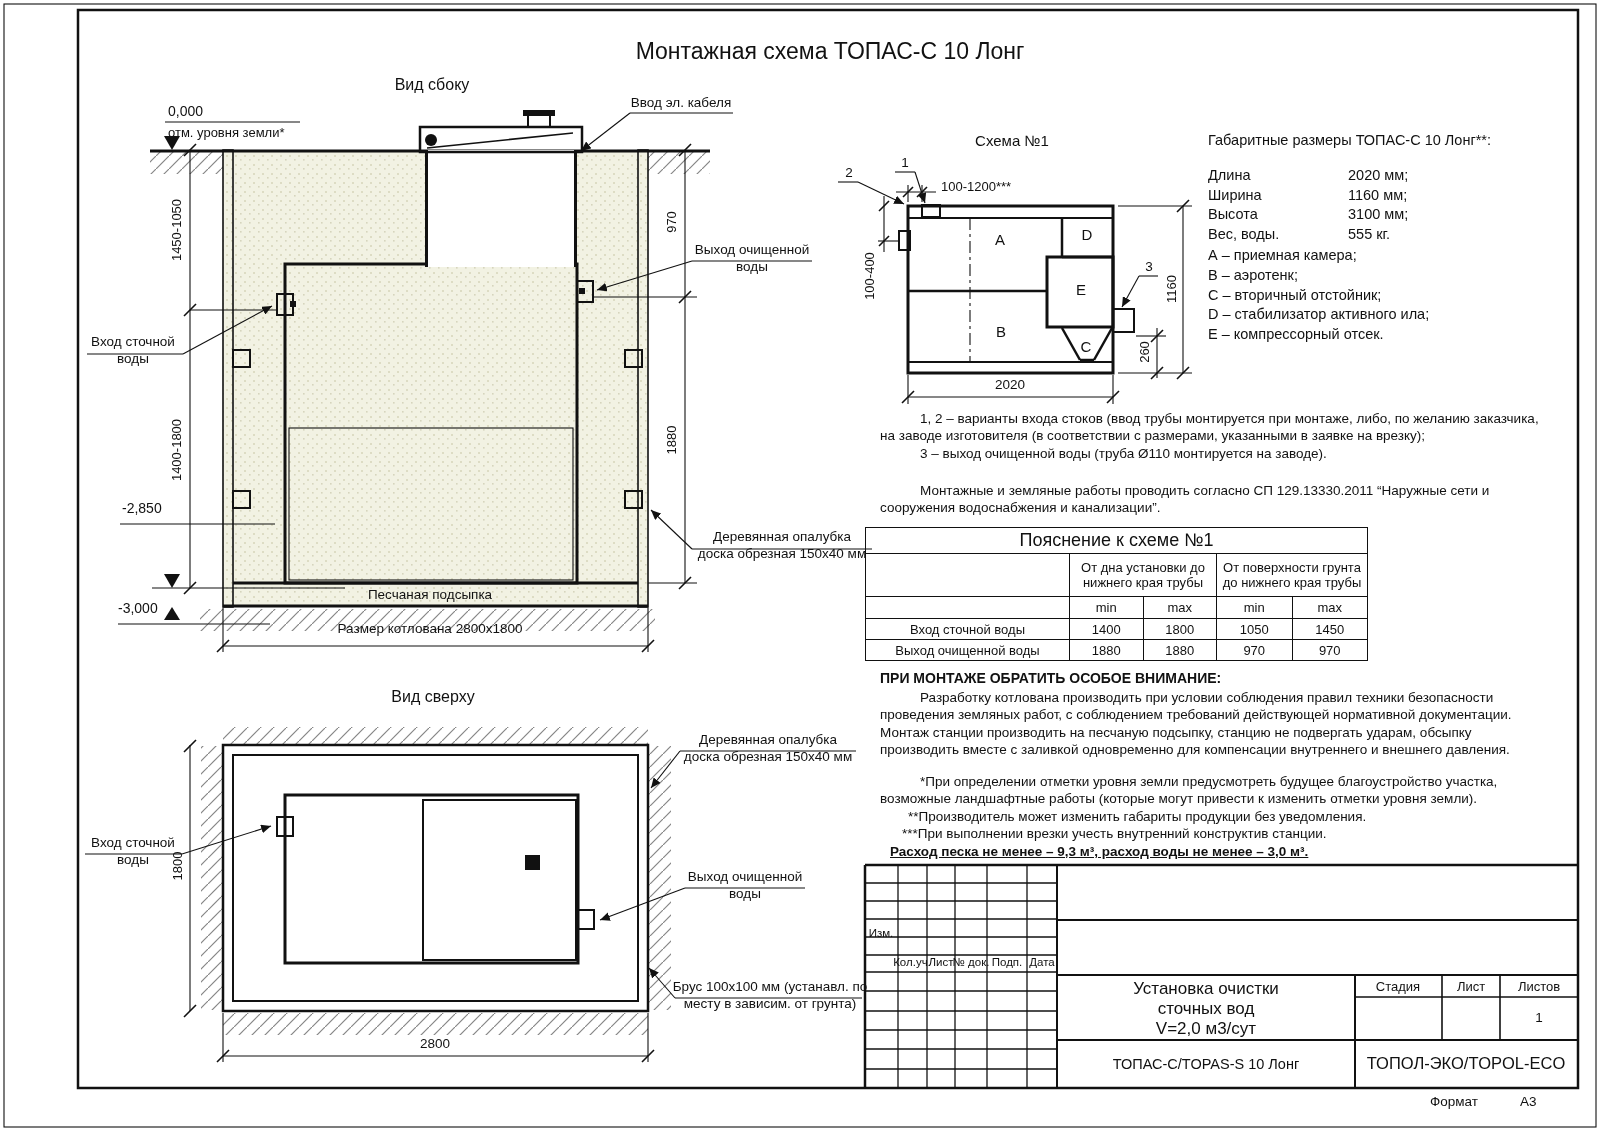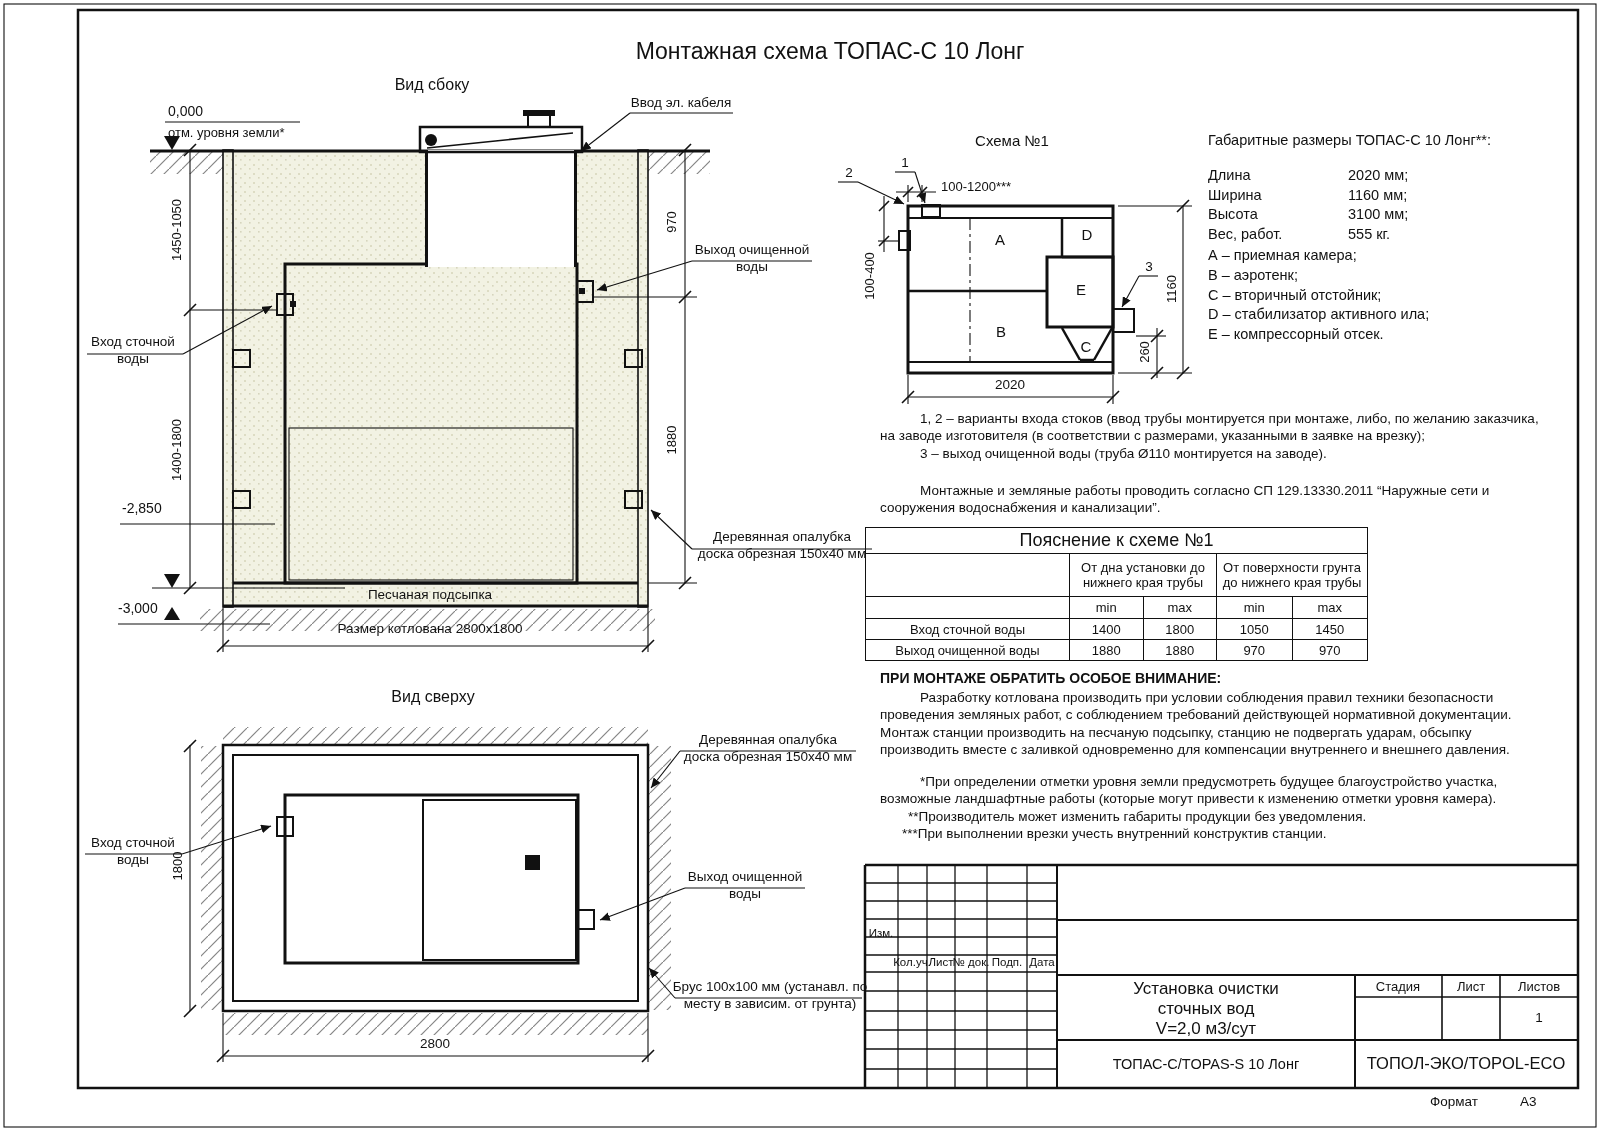--- a/index.html
+++ b/index.html
@@ -282,21 +282,21 @@
 <span class="lbl ctr" style="left:1001px;top:323px;font-size:15px;">B</span>
 <span class="lbl ctr" style="left:1086px;top:338px;font-size:15px;">C</span>
 <span class="lbl ctr" style="left:1087px;top:226px;font-size:15px;">D</span>
 <span class="lbl ctr" style="left:1081px;top:281px;font-size:15px;">E</span>
 
 <div class="block" style="left:1208px;top:132px;font-size:14.5px;">Габаритные размеры ТОПАС-С 10 Лонг**:</div>
 <div class="block" style="left:1208px;top:166px;">
   <div class="srow"><span class="k">Длина</span><span>2020 мм;</span></div>
   <div class="srow"><span class="k">Ширина</span><span>1160 мм;</span></div>
   <div class="srow"><span class="k">Высота</span><span>3100 мм;</span></div>
-  <div class="srow"><span class="k">Вес, работ.</span><span>555 кг.</span></div>
+  <div class="srow"><span class="k">Вес, воды.</span><span>555 кг.</span></div>
 </div>
 <div class="block" style="left:1208px;top:246px;">
   <div class="legend-line">А – приемная камера;</div>
   <div class="legend-line">В – аэротенк;</div>
   <div class="legend-line">С – вторичный отстойник;</div>
   <div class="legend-line">D – стабилизатор активного ила;</div>
   <div class="legend-line">Е – компрессорный отсек.</div>
 </div>
 
 <div class="block" style="left:880px;top:410px;width:662px;">
@@ -336,23 +336,24 @@
     <td>1880</td>
     <td>1880</td>
     <td>970</td>
     <td>970</td>
   </tr>
 </tbody>
     </table>
 
 <div class="block" style="left:880px;top:670px;font-weight:bold;font-size:14px;">ПРИ МОНТАЖЕ ОБРАТИТЬ ОСОБОЕ ВНИМАНИЕ:</div>
 <div class="block ind40" style="left:880px;top:689px;width:668px;">Разработку котлована производить при условии соблюдения правил техники безопасности проведения земляных работ, с соблюдением требований действующей нормативной документации. Монтаж станции производить на песчаную подсыпку, станцию не подвергать ударам, обсыпку производить вместе с заливкой одновременно для компенсации внутреннего и внешнего давления.</div>
-<div class="block ind40" style="left:880px;top:773px;width:668px;">*При определении отметки уровня земли предусмотреть будущее благоустройство участка, возможные ландшафтные работы (которые могут привести к изменению отметки уровня камера).</div>
+<div class="block ind40" style="left:880px;top:773px;width:668px;">*При определении отметки уровня земли предусмотреть будущее благоустройство участка, возможные ландшафтные работы (которые могут привести к изменить отметки уровня земли).</div>
 <div class="block ind28" style="left:880px;top:808px;width:668px;">**Производитель может изменить габариты продукции без уведомления.</div>
 <div class="block ind22" style="left:880px;top:825px;width:668px;">***При выполнении врезки учесть внутренний конструктив станции.</div>
+<div class="block" style="left:890px;top:843px;font-weight:600;text-decoration:underline;">Расход песка не менее – 9,3 м³, расход воды не менее – 3,0 м³.</div>
 
 <span class="lbl ctr" style="left:881px;top:927px;font-size:11.5px;">Изм.</span>
 <span class="lbl ctr" style="left:912px;top:956px;font-size:11.5px;">Кол.уч.</span>
 <span class="lbl ctr" style="left:941px;top:956px;font-size:11.5px;">Лист</span>
 <span class="lbl ctr" style="left:971px;top:956px;font-size:11.5px;">№ док.</span>
 <span class="lbl ctr" style="left:1007px;top:956px;font-size:11.5px;">Подп.</span>
 <span class="lbl ctr" style="left:1042px;top:956px;font-size:11.5px;">Дата</span>
 <div class="lbl ctr pre" style="left:1206px;top:979px;font-size:17px;line-height:20px;">Установка очистки
 сточных вод
 V=2,0 м3/сут</div>

